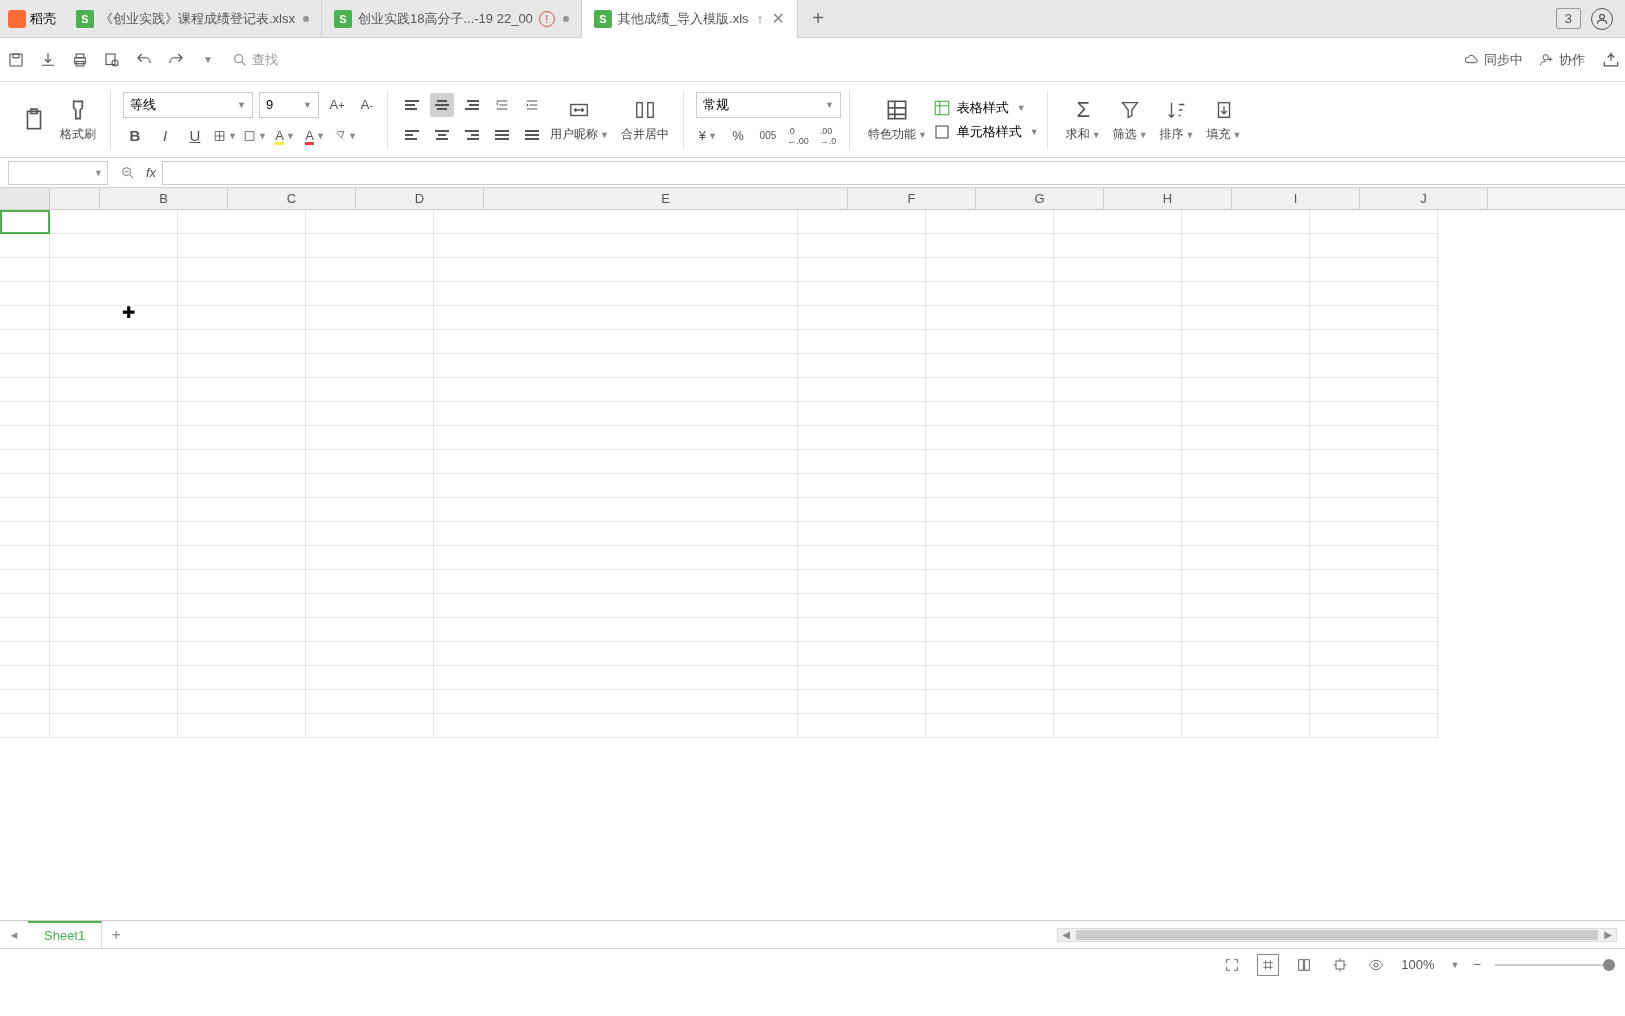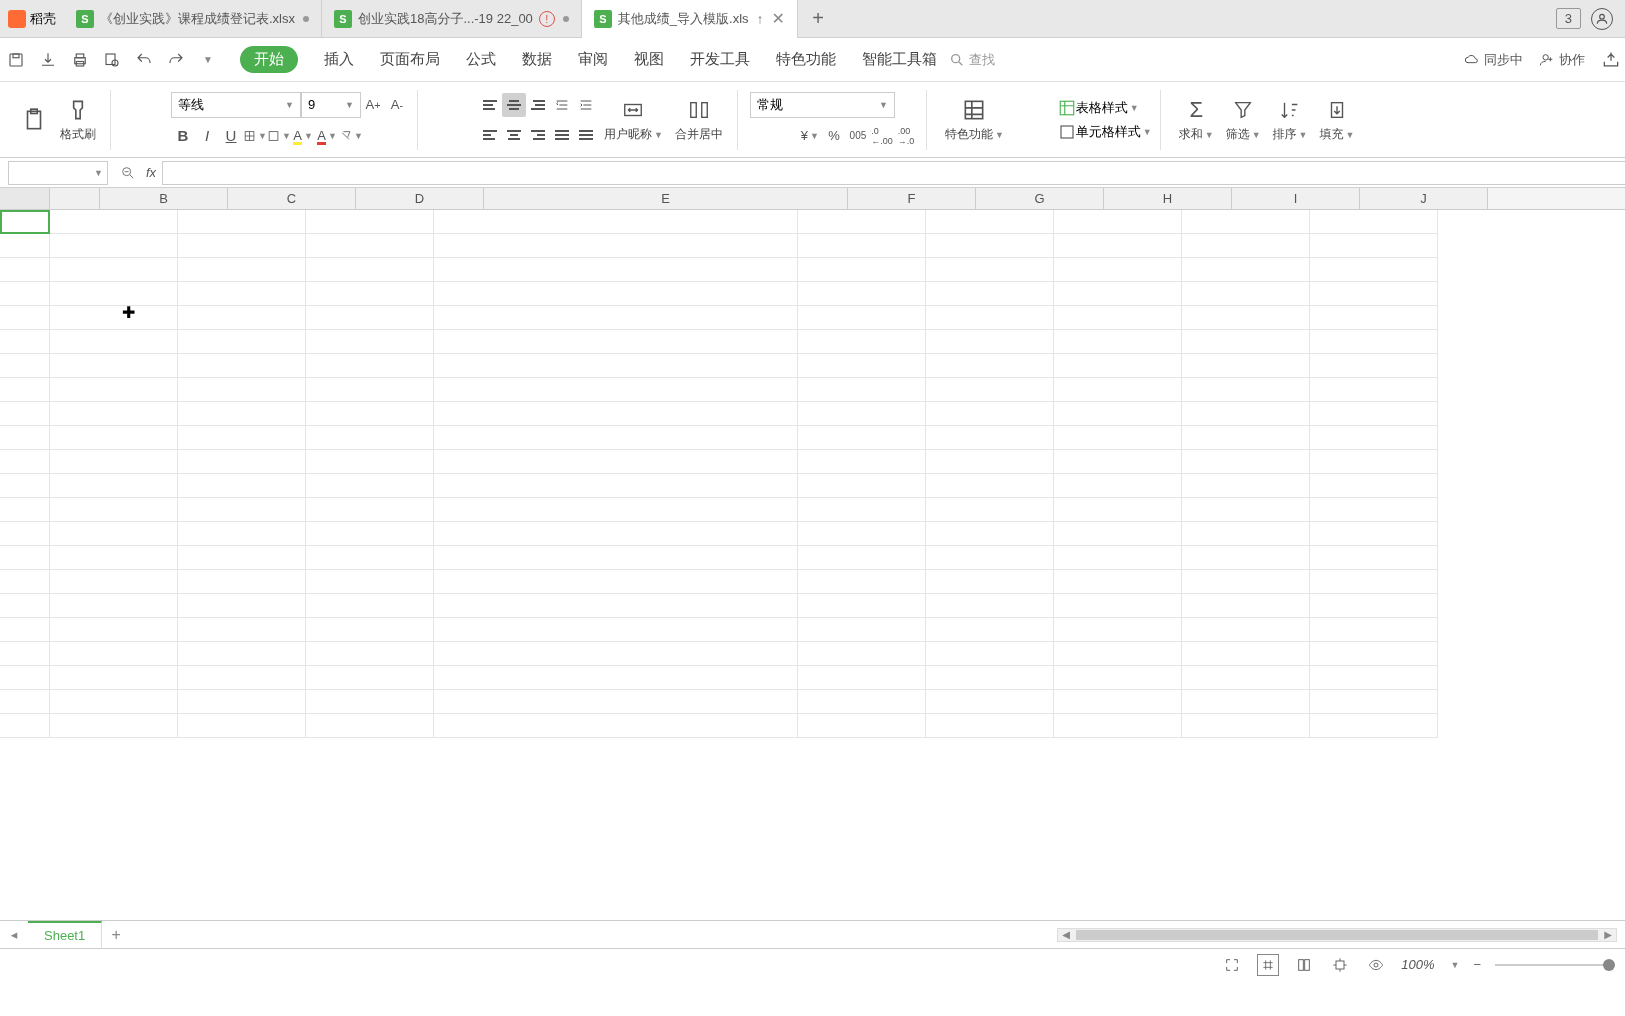--- a/index.html
+++ b/index.html
@@ -36,21 +36,21 @@
 .sync-item, .collab-item { display: flex; align-items: center; gap: 4px; cursor: pointer; }
 .share-icon { width: 20px; height: 20px; cursor: pointer; }
 
 
 .ribbon { height: 76px; display: flex; align-items: center; padding: 0 6px; border-bottom: 1px solid #d0d0d0; gap: 4px; }
 .ribbon-group { display: flex; align-items: center; padding: 0 8px; border-right: 1px solid #e0e0e0; height: 60px; }
 .big-btn { display: flex; flex-direction: column; align-items: center; justify-content: center; gap: 2px; padding: 0 6px; cursor: pointer; }
 .big-btn-icon { width: 28px; height: 28px; display: flex; align-items: center; justify-content: center; color: #555; }
 .big-btn-label { font-size: 12px; color: #444; }
 .stack { display: flex; flex-direction: column; gap: 6px; }
-.hstack { display: flex; align-items: center; gap: 0; margin-left: 48px; }
+.hstack { display: flex; align-items: center; gap: 6px; }
 .font-name { width: 130px; height: 26px; border: 1px solid #ccc; padding: 0 6px; display: flex; align-items: center; font-size: 13px; }
 .font-size { width: 60px; height: 26px; border: 1px solid #ccc; padding: 0 6px; display: flex; align-items: center; font-size: 13px; }
 .dd-arrow { margin-left: auto; font-size: 9px; color: #888; }
 .fmt-btn { width: 24px; height: 24px; display: flex; align-items: center; justify-content: center; cursor: pointer; color: #555; }
 .fmt-btn.bold { font-weight: bold; font-size: 15px; }
 .fmt-btn.italic { font-style: italic; font-size: 15px; }
 .fmt-btn.underline { text-decoration: underline; font-size: 15px; }
 .align-btn { width: 24px; height: 24px; display: flex; align-items: center; justify-content: center; cursor: pointer; }
 .align-btn.active { background: #d0d0d0; border-radius: 2px; }
 .align-lines { display: flex; flex-direction: column; gap: 2px; }
@@ -87,21 +87,21 @@
 .add-sheet { width: 28px; text-align: center; color: #888; cursor: pointer; font-size: 16px; }
 .hscroll-area { flex: 1; display: flex; align-items: center; justify-content: flex-end; padding-right: 8px; }
 .hscroll { width: 560px; height: 14px; background: #f0f0f0; border: 1px solid #ddd; display: flex; align-items: center; }
 .hscroll-arrow { width: 16px; text-align: center; color: #888; font-size: 10px; cursor: pointer; }
 .hscroll-thumb { flex: 1; height: 10px; background: #ccc; margin: 0 2px; }
 
 
 .status-bar { height: 32px; display: flex; align-items: center; border-top: 1px solid #ccc; padding: 0 10px; gap: 14px; justify-content: flex-end; }
 .sb-btn { width: 22px; height: 22px; display: flex; align-items: center; justify-content: center; color: #666; cursor: pointer; border: 1px solid transparent; }
 .sb-btn.grid-v { border: 1px solid #888; }
-.zoom-val { color: #555; font-style: italic; }
+.zoom-val { color: #555; }
 .zoom-slider { width: 120px; height: 2px; background: #ccc; position: relative; }
 .zoom-thumb { position: absolute; right: 0; top: -5px; width: 12px; height: 12px; border-radius: 50%; background: #888; }
 
 svg { display: block; }
 </style>
 </head>
 <body>
 
 <div class="tab-bar">
   <div class="logo-area">
@@ -167,32 +167,20 @@
         <svg width="18" height="18" viewBox="0 0 24 24" fill="none" stroke="#555" stroke-width="1.5">
           <path d="M9 14L4 9l5-5M4 9h10a6 6 0 016 6v1"></path>
         </svg>
       </div>
     <div class="qat-btn">
         <svg width="18" height="18" viewBox="0 0 24 24" fill="none" stroke="#555" stroke-width="1.5">
           <path d="M15 14l5-5-5-5M20 9H10a6 6 0 00-6 6v1"></path>
         </svg>
       </div>
     <div class="qat-btn qat-dropdown">▼</div>
-  </div>
-  <div class="menus">
-    <span class="menu-item active">开始</span>
-    <span class="menu-item">插入</span>
-    <span class="menu-item">页面布局</span>
-    <span class="menu-item">公式</span>
-    <span class="menu-item">数据</span>
-    <span class="menu-item">审阅</span>
-    <span class="menu-item">视图</span>
-    <span class="menu-item">开发工具</span>
-    <span class="menu-item">特色功能</span>
-    <span class="menu-item">智能工具箱</span>
   </div>
   <div class="search-box">
     <svg class="search-icon" viewBox="0 0 24 24" fill="none" stroke="#999" stroke-width="2">
         <circle cx="10" cy="10" r="6"></circle>
         <path d="M15 15l5 5"></path>
       </svg>
     <span>查找</span>
   </div>
   <div class="menu-right">
     <div class="sync-item">

